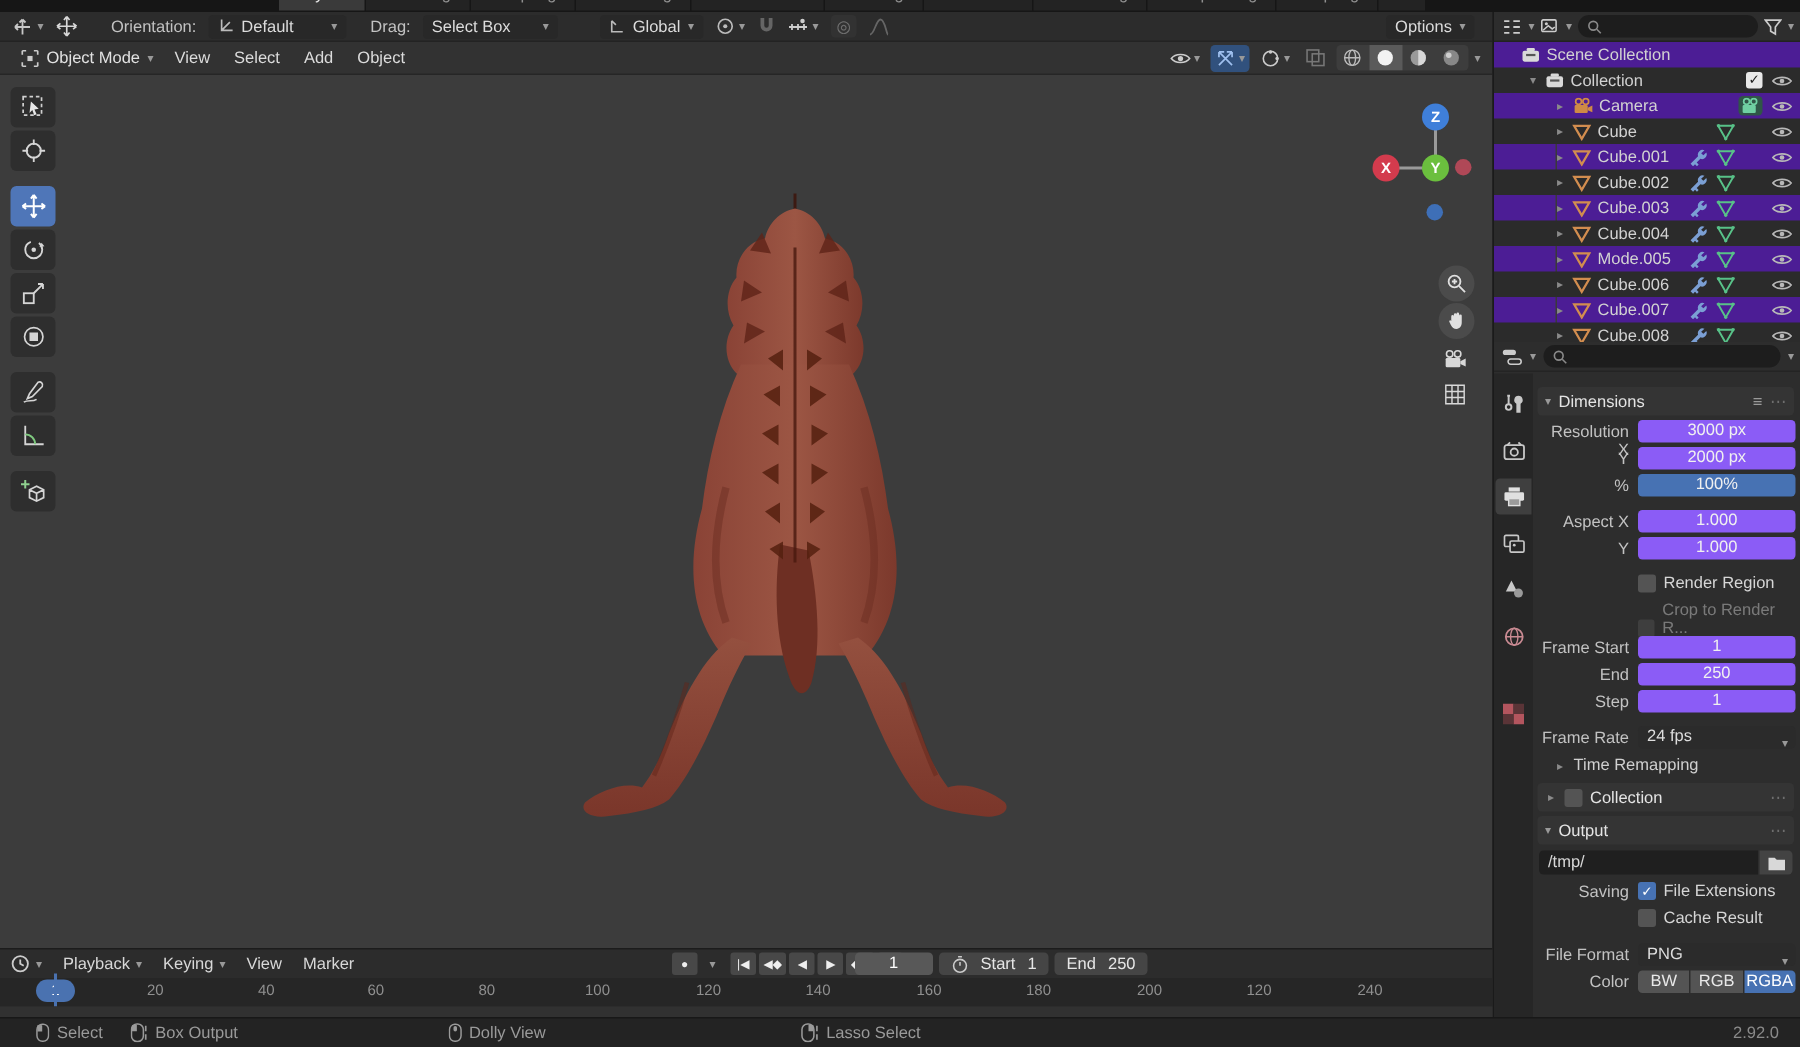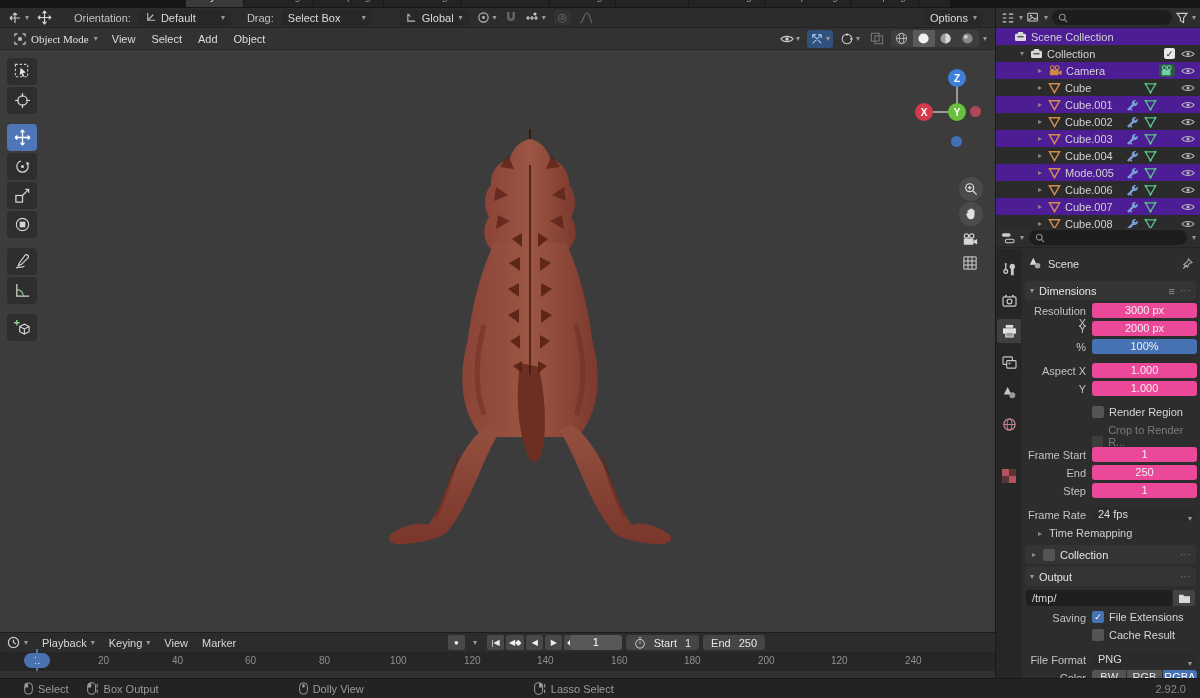--- a/index.html
+++ b/index.html
@@ -17,21 +17,21 @@
   
   #toolsettings { left:0; top:8px; width:995px; height:20px; background:#2c2c2c; border-bottom:1px solid #232323; display:flex; align-items:center; }
   .ts-item { display:flex; align-items:center; gap:3px; margin-left:8px; color:#c2c2c2; }
   .drop { background:#282828; border-radius:3px; padding:2px 6px; display:flex; align-items:center; gap:5px; color:#dcdcdc; }
   .chev { font-size:8px; color:#999; }
   .dimmed { opacity:.45; }
   #options-btn { margin-left:auto; margin-right:12px; }
 
   
   #vpheader { left:0; top:28px; width:995px; height:22px; background:#323232; border-bottom:1px solid #262626; display:flex; align-items:center; }
-  .mode-btn { display:flex; align-items:center; gap:5px; margin-left:8px; padding:2px 6px; border-radius:3px; color:#e2e2e2;font-family:Liberation Serif, serif; }
+  .mode-btn { display:flex; align-items:center; gap:5px; margin-left:8px; padding:2px 6px; border-radius:3px; color:#e2e2e2; }
   .menu { padding:3px 8px; color:#dcdcdc; }
   .vph-right { margin-left:auto; display:flex; align-items:center; gap:4px; margin-right:8px; }
   .hbtn { display:flex; align-items:center; gap:2px; padding:2px 3px; border-radius:3px; }
   .hbtn.on-blue { background:#31517d; }
   .shade-group { display:flex; background:#3d3d3d; border-radius:3px; overflow:hidden; }
   .shade-btn { width:22px; height:17px; display:flex; align-items:center; justify-content:center; }
   .shade-btn.active { background:#5a5a5a; }
 
   
   #viewport { left:0; top:50px; width:995px; height:582px; background:#3c3c3c; overflow:hidden; }
@@ -70,21 +70,21 @@
   #prop-tabs { position:absolute; left:0; top:21px; width:26px; height:431px; background:#262626; display:flex; flex-direction:column; align-items:center; padding-top:8px; gap:7px; }
   .ptab { width:24px; height:24px; display:flex; align-items:center; justify-content:center; border-radius:3px 0 0 3px; }
   .ptab.active { background:#3f3f3f; }
   #prop-content { position:absolute; left:26px; top:21px; width:179px; height:431px; padding:6px 4px 0 2px; }
 
   .crumb { display:flex; align-items:center; gap:6px; padding:2px 4px 8px; color:#e0e0e0; }
   .panel-hdr { display:flex; align-items:center; gap:5px; background:#343434; border-radius:3px; padding:3px 5px; margin:3px 1px; color:#e4e4e4; }
   .subrow { display:flex; align-items:center; gap:5px; padding:4px 5px 3px 12px; color:#d0d0d0; }
   .prow { position:relative; height:16px; margin-top:2px; }
   .plabel { position:absolute; left:0; width:62px; top:2px; text-align:right; color:#c2c2c2; }
-  .pfield { position:absolute; left:68px; width:105px; height:15px; background:#ec4899; border-radius:3px; color:#f0f0f0; text-align:center; line-height:15px; }
+  .pfield { position:absolute; left:68px; width:105px; height:15px; background:#8b5cf6; border-radius:3px; color:#f0f0f0; text-align:center; line-height:15px; }
   .pfield.slider { background:#4772b3; }
   .pfield.menufield { background:#2b2b2b; text-align:left; padding:0 6px; color:#ddd; }
   .pfield.menufield .chev { position:absolute; right:5px; top:4px; }
   .checkrow { position:absolute; left:68px; top:1px; display:flex; align-items:flex-end; gap:5px; color:#d6d6d6; }
   .chk { width:12px; height:12px; border-radius:2px; background:#545454; }
   .chk.checked { background:#4772b3; color:#fff; font-size:9px; text-align:center; line-height:12px; }
   .pathfield { display:flex; margin:4px 2px; height:16px; }
   .pathtext { flex:1; background:#1f1f1f; border-radius:3px 0 0 3px; color:#d8d8d8; padding:1px 6px; line-height:14px; }
   .folderbtn { width:22px; background:#434343; border-radius:0 3px 3px 0; margin-left:1px; display:flex; align-items:center; justify-content:center; }
   .seg { position:absolute; left:68px; top:0; width:105px; height:15px; display:flex; gap:1px; }
@@ -755,30 +755,20 @@
         <svg width="14" height="14" viewBox="0 0 14 14">
             <rect x="0" y="0" width="7" height="7" fill="#b3555e"></rect>
             <rect x="7" y="7" width="7" height="7" fill="#b3555e"></rect>
             <rect x="7" y="0" width="7" height="7" fill="#5a3437"></rect>
             <rect x="0" y="7" width="7" height="7" fill="#5a3437"></rect>
           </svg>
       </div>
     </div>
 
     <div id="prop-content">
-      <div class="crumb">
-        <svg width="14" height="13" viewBox="0 0 16 15">
-            <path d="M6 1 L10 9 H2 Z" fill="#d8d8d8"></path>
-            <circle cx="11" cy="10" r="3.2" fill="#a8a8a8"></circle>
-          </svg>
-        <span>Scene</span>
-        <svg style="margin-left:auto" width="12" height="12" viewBox="0 0 13 13">
-            <path d="M8 1 L12 5 L9 6 L7 10 L6 8 L2.5 11.5 L5 8 L3 7 L7 4 Z" stroke="#aaa" fill="none" stroke-width="1.1"></path>
-          </svg>
-      </div>
 
       <div class="panel-hdr">
         <span class="chev">▾</span>
         <span>Dimensions</span>
         <span style="margin-left:auto;color:#9a9a9a">≡</span>
         <span style="color:#6e6e6e">⋯</span>
       </div>
 
       <div class="prow">
         <span class="plabel">Resolution X</span>

